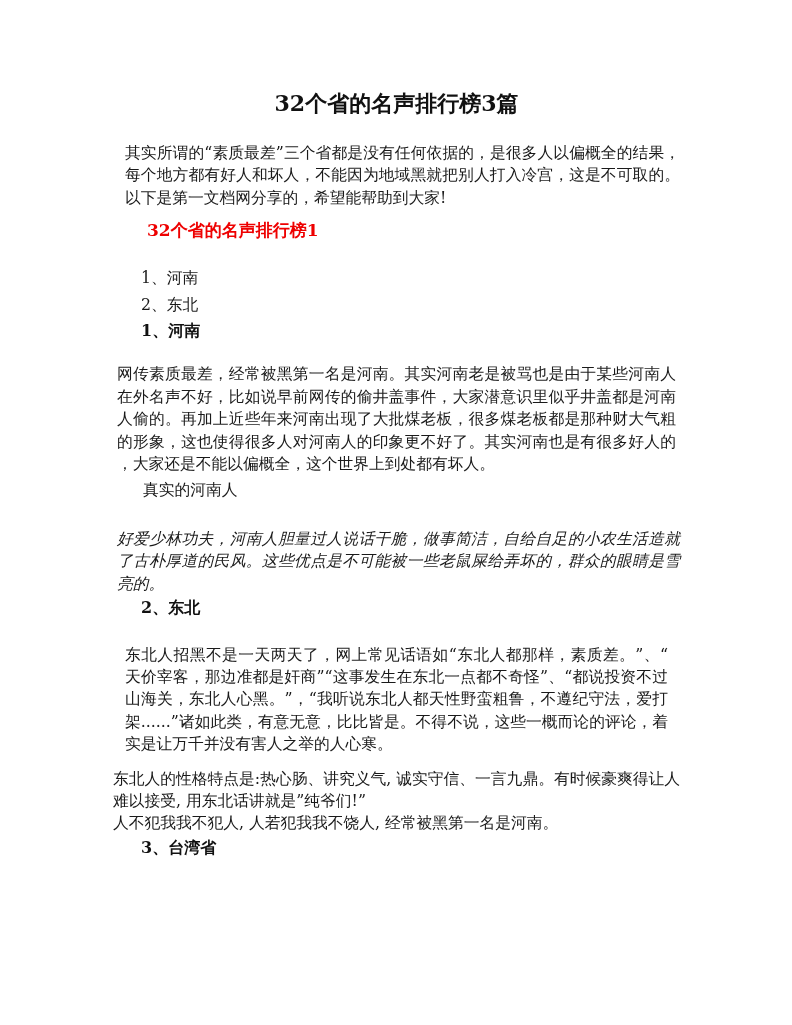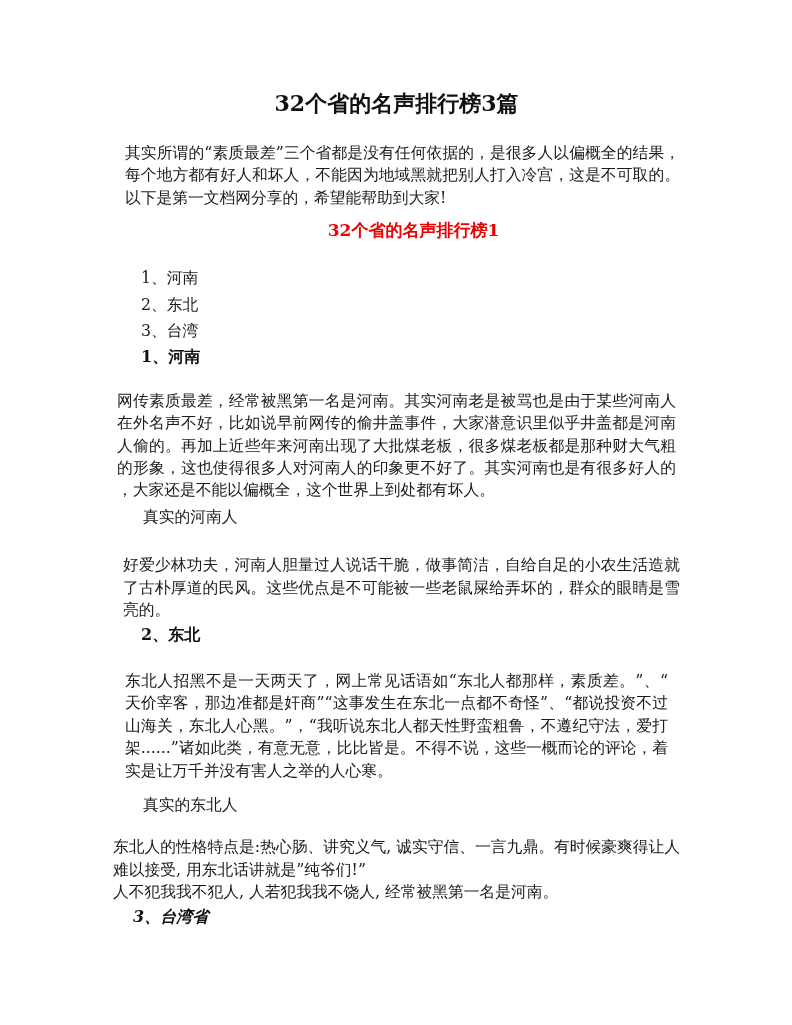--- a/index.html
+++ b/index.html
@@ -33,67 +33,64 @@
     margin: 0 0 24px 0;
     color: #111111;
   }
   .intro { margin: 0 0 10px 12px; }
   .red-heading {
     color: var(--accent, #ee0000);
     font-size: 17px;
     line-height: 22px;
     font-weight: bold;
     margin: 0 0 26px 34px;
-    text-align: center;
   }
   .rank-item { margin: 0 0 4px 28px; }
   .sub-heading {
     font-size: 16px;
     line-height: 22.4px;
     font-weight: bold;
     color: #111111;
   }
   .sub-line { margin: 1px 0 26px 30px; }
   .henan-h   { margin: 0 0 21px 28px; }
   .henan-p1  { margin: 4px; }
   .henan-sub { margin: 1px 0 26px 30px; }
-  .henan-p2  { margin: 0 0 2px 10px; }
+  .henan-p2  { margin: 0 0 2px 4px; font-style: italic; }
   .dongbei-h { margin: 0 0 24px 28px; }
   .dongbei-p1{ margin: 12px; }
   .dongbei-sub { margin: 1px 0 20px 30px; }
   .dongbei-p2{ margin: 0; }
   .dongbei-p3{ margin: 0 0 2px 0; }
-  .taiwan-h  { margin: 0 0 0 20px; font-style: italic; }
+  .taiwan-h  { margin: 0 0 0 28px; }
   p, h1, h2, h3 { padding: 0; }
 </style>
 </head>
 <body>
 
 <div class="page">
   <div class="content">
 
     <h1 class="doc-title">32个省的名声排行榜3篇</h1>
 
     <p class="para intro">其实所谓的“素质最差”三个省都是没有任何依据的，是很多人以偏概全的结果，每个地方都有好人和坏人，不能因为地域黑就把别人打入冷宫，这是不可取的。以下是第一文档网分享的，希望能帮助到大家!</p>
 
     <h2 class="red-heading">32个省的名声排行榜1</h2>
 
     <div class="rank-list">
       <p class="rank-item">1、河南</p>
       <p class="rank-item">2、东北</p>
-      <p class="rank-item">3、台湾</p>
     </div>
 
     <h3 class="sub-heading henan-h">1、河南</h3>
     <p class="para henan-p1">网传素质最差，经常被黑第一名是河南。其实河南老是被骂也是由于某些河南人在外名声不好，比如说早前网传的偷井盖事件，大家潜意识里似乎井盖都是河南人偷的。再加上近些年来河南出现了大批煤老板，很多煤老板都是那种财大气粗的形象，这也使得很多人对河南人的印象更不好了。其实河南也是有很多好人的，大家还是不能以偏概全，这个世界上到处都有坏人。</p>
     <p class="sub-line henan-sub">真实的河南人</p>
     <p class="para henan-p2">好爱少林功夫，河南人胆量过人说话干脆，做事简洁，自给自足的小农生活造就了古朴厚道的民风。这些优点是不可能被一些老鼠屎给弄坏的，群众的眼睛是雪亮的。</p>
 
     <h3 class="sub-heading dongbei-h">2、东北</h3>
     <p class="para dongbei-p1">东北人招黑不是一天两天了，网上常见话语如“东北人都那样，素质差。”、“天价宰客，那边准都是奸商”“这事发生在东北一点都不奇怪”、“都说投资不过山海关，东北人心黑。”，“我听说东北人都天性野蛮粗鲁，不遵纪守法，爱打架......”诸如此类，有意无意，比比皆是。不得不说，这些一概而论的评论，着实是让万千并没有害人之举的人心寒。</p>
-    <p class="sub-line dongbei-sub">真实的东北人</p>
     <p class="para dongbei-p2">东北人的性格特点是:热心肠、讲究义气, 诚实守信、一言九鼎。有时候豪爽得让人难以接受, 用东北话讲就是”纯爷们!”</p>
     <p class="para dongbei-p3">人不犯我我不犯人, 人若犯我我不饶人, 经常被黑第一名是河南。</p>
 
     <h3 class="sub-heading taiwan-h">3、台湾省</h3>
 
   </div>
 </div>
 
 </body></html>

